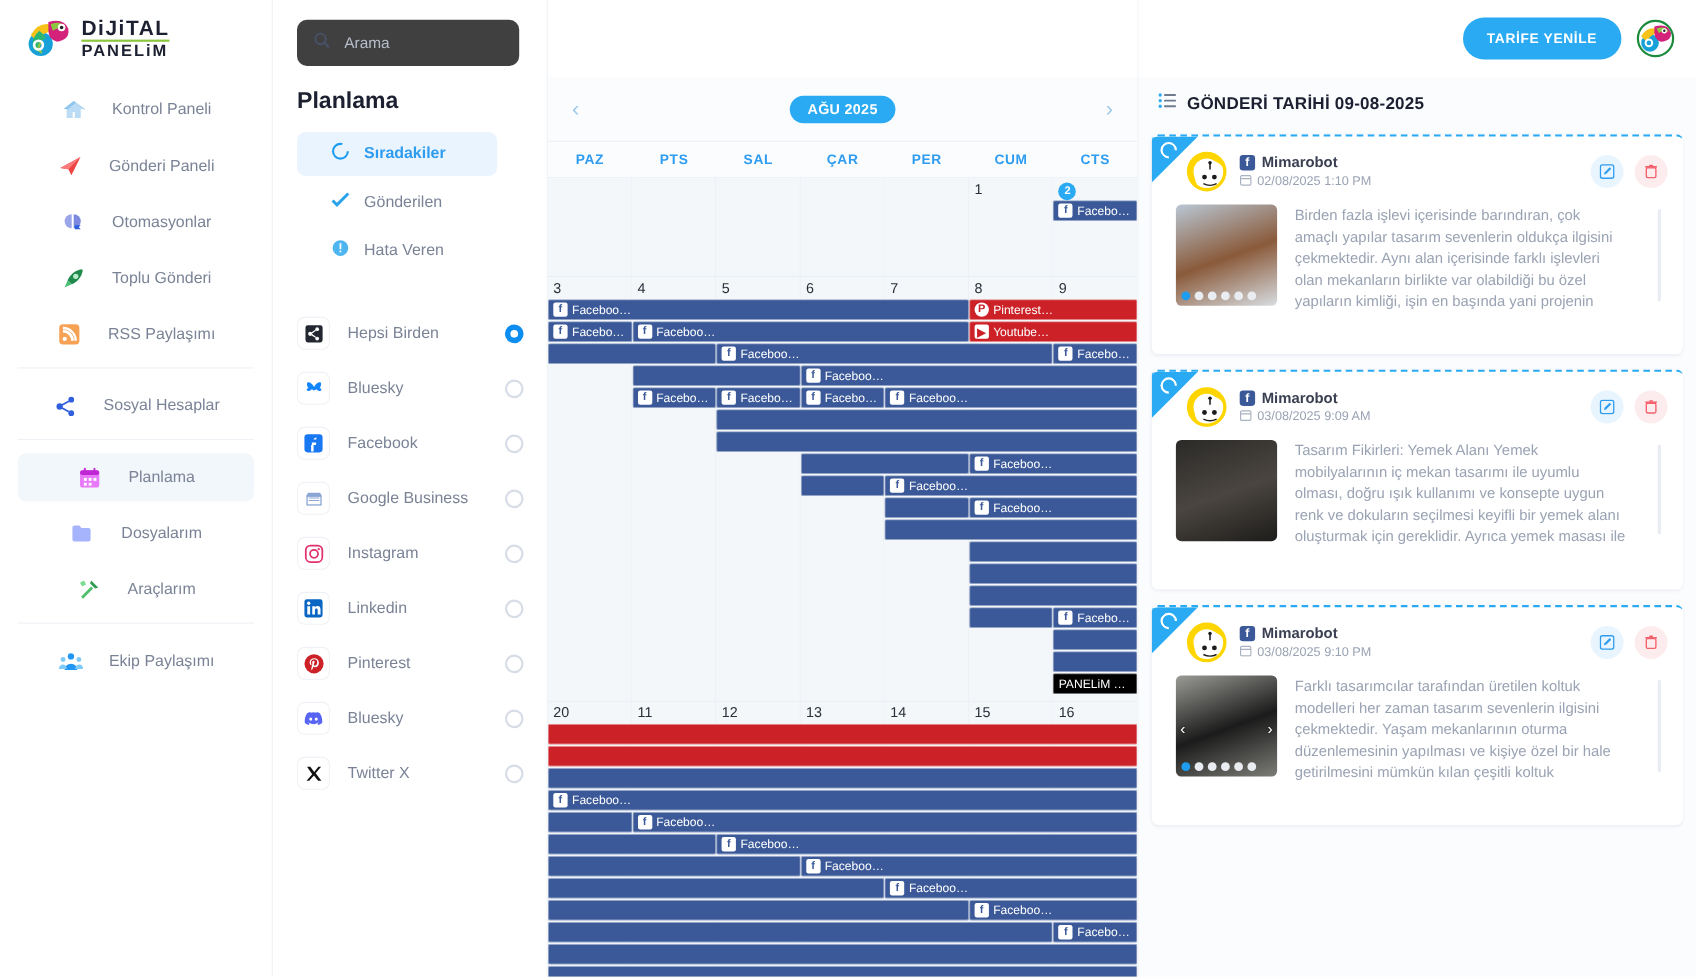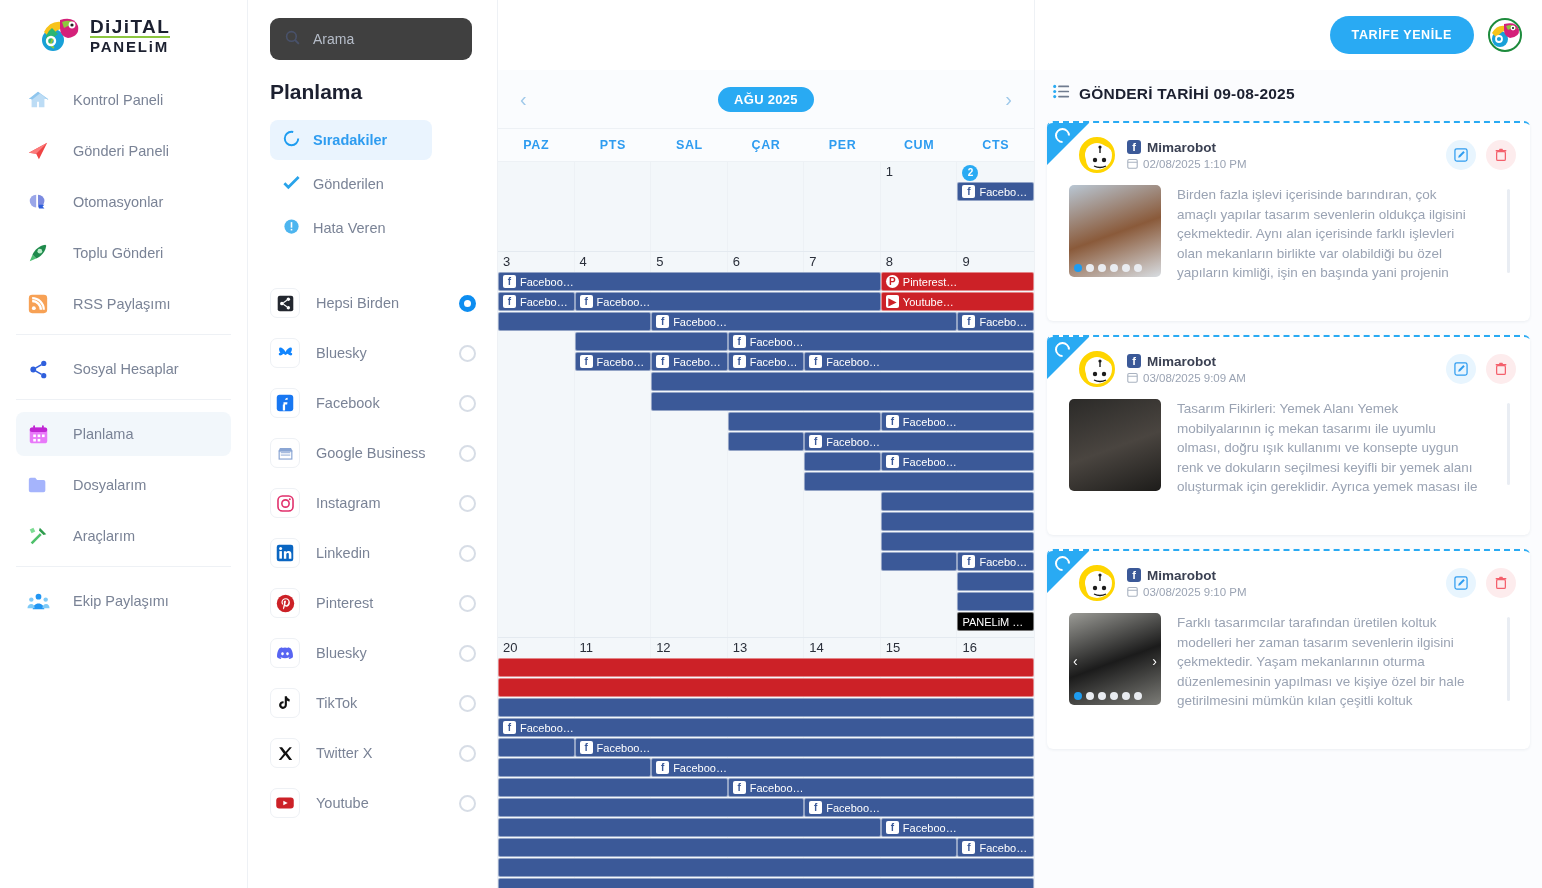--- a/index.html
+++ b/index.html
@@ -10,31 +10,31 @@
     overflow: hidden;
   }
   .app { display: flex; width: 1542px; height: 888px; }
 
   
   .sidebar {
     width: 248px; height: 888px; background: #ffffff;
     border-right: 1px solid #eef1f5; flex: 0 0 248px;
     position: relative;
   }
-  .logo-wrap { height: 70px; display: flex; align-items: center; padding-left: 40px; }
+  .logo-wrap { height: 70px; display: flex; align-items: center; padding-left: 24px; }
   .logo-chm { width: 42px; height: 42px; position: relative; flex: 0 0 42px; }
   .logo-text { margin-left: 8px; line-height: 1; }
   .logo-l1 { font-size: 19px; font-weight: bold; letter-spacing: 1.4px; color: #1c2030; }
   .logo-l2 { font-size: 15px; font-weight: bold; letter-spacing: 1.8px; color: #1c2030; border-top: 2px solid #8cc63f; padding-top: 1px; }
 
   .nav { padding: 8px 16px 0 16px; }
   .nav-item {
     display: flex; align-items: center; gap: 23px;
     height: 44px; padding: 0 10px; border-radius: 8px;
-    cursor: pointer; margin-bottom: 7px;
+    cursor: pointer; margin-bottom: 7px; justify-content: center;
   }
   .nav-item.active { background: #f2f7fb; }
   .nav-label { font-size: 14.5px; color: #7a8396; }
   .nav-item.active .nav-label { color: #7a8396; }
   .nav-ico { width: 24px; height: 24px; flex: 0 0 24px; display: flex; align-items: center; justify-content: center; }
   .nav-sep { height: 1px; background: #eef1f5; margin: 8px 0 12px 0; }
 
   
   .filters {
     width: 250px; flex: 0 0 250px; height: 888px;
@@ -48,21 +48,21 @@
   }
   .search-box input {
     border: none; background: transparent; outline: none;
     font-size: 14px; color: #8a93a5; font-family: "Liberation Sans", sans-serif; width: 140px;
   }
   .search-box input::placeholder { color: #b6bdc9; }
   .panel-title { font-size: 21px; font-weight: bold; color: #1c2030; margin-bottom: 16px; }
 
   .status-item {
     display: flex; align-items: center; gap: 12px; height: 40px;
-    padding: 0 12px; border-radius: 8px; cursor: pointer; margin-bottom: 4px; width: 162px;
+    padding: 0 30px; border-radius: 8px; cursor: pointer; margin-bottom: 4px; width: 182px;
   }
   .status-item.active { background: #eaf4fe; }
   .status-item .lbl { font-size: 14.5px; color: #7a8396; }
   .status-item.active .lbl { color: #2e9cf0; font-weight: bold; }
 
   .net-list { margin-top: 30px; }
   .net-item {
     display: flex; align-items: center; height: 50px; width: 206px; cursor: pointer;
   }
   .net-ico {
@@ -417,44 +417,25 @@
         <span class="net-ico">
             <svg width="20" height="20" viewBox="0 0 24 24">
               <path d="M19 6.5A14 14 0 0 0 15.5 5l-.4.9a10 10 0 0 0-6.2 0L8.5 5A14 14 0 0 0 5 6.5C2.7 10 2.2 13.5 2.5 17c1.5 1.1 3 1.8 4.4 2.2l.9-1.5c-.5-.2-1-.4-1.5-.7l.4-.3a9.7 9.7 0 0 0 10.6 0l.4.3c-.5.3-1 .5-1.5.7l.9 1.5c1.4-.4 2.9-1.1 4.4-2.2.3-3.5-.2-7-2.5-10.5zM9 14.6c-.9 0-1.6-.8-1.6-1.8S8.1 11 9 11s1.6.8 1.6 1.8-.7 1.8-1.6 1.8zm6 0c-.9 0-1.6-.8-1.6-1.8s.7-1.8 1.6-1.8 1.6.8 1.6 1.8-.7 1.8-1.6 1.8z" fill="#5865f2"></path>
             </svg>
           </span>
         <span class="net-name">Bluesky</span>
         <span class="radio"></span>
       </div>
       <div class="net-item">
         <span class="net-ico">
-            <svg width="18" height="18" viewBox="0 0 24 24">
-              <path d="M14.5 3h-2.8v11.6a2.3 2.3 0 1 1-2.3-2.3c.3 0 .5 0 .7.1V9.6a5.2 5.2 0 1 0 4.4 5.1V8.5c1 .8 2.3 1.3 3.7 1.4V7a4.2 4.2 0 0 1-3.7-4z" fill="#111"></path>
-            </svg>
-          </span>
-        <span class="net-name">TikTok</span>
-        <span class="radio"></span>
-      </div>
-      <div class="net-item">
-        <span class="net-ico">
             <svg width="17" height="17" viewBox="0 0 24 24">
               <path d="M3 3h4.2l5 6.6L17.6 3H21l-6.9 8.2L21.4 21h-4.2l-5.3-7L5.8 21H2.4l7.2-8.6z" fill="#111"></path>
             </svg>
           </span>
         <span class="net-name">Twitter X</span>
-        <span class="radio"></span>
-      </div>
-      <div class="net-item">
-        <span class="net-ico">
-            <svg width="20" height="20" viewBox="0 0 24 24">
-              <rect x="1.5" y="5.5" width="21" height="13" rx="3.6" fill="#cc2127"></rect>
-              <path d="M10 9.3l5.2 2.7L10 14.7z" fill="#fff"></path>
-            </svg>
-          </span>
-        <span class="net-name">Youtube</span>
         <span class="radio"></span>
       </div>
     </div>
   </div>
 
   <div class="calendar">
     <div class="cal-pad"></div>
     <div class="cal-nav">
       <span class="cal-arrow">‹</span>
       <span class="cal-month">AĞU 2025</span>

